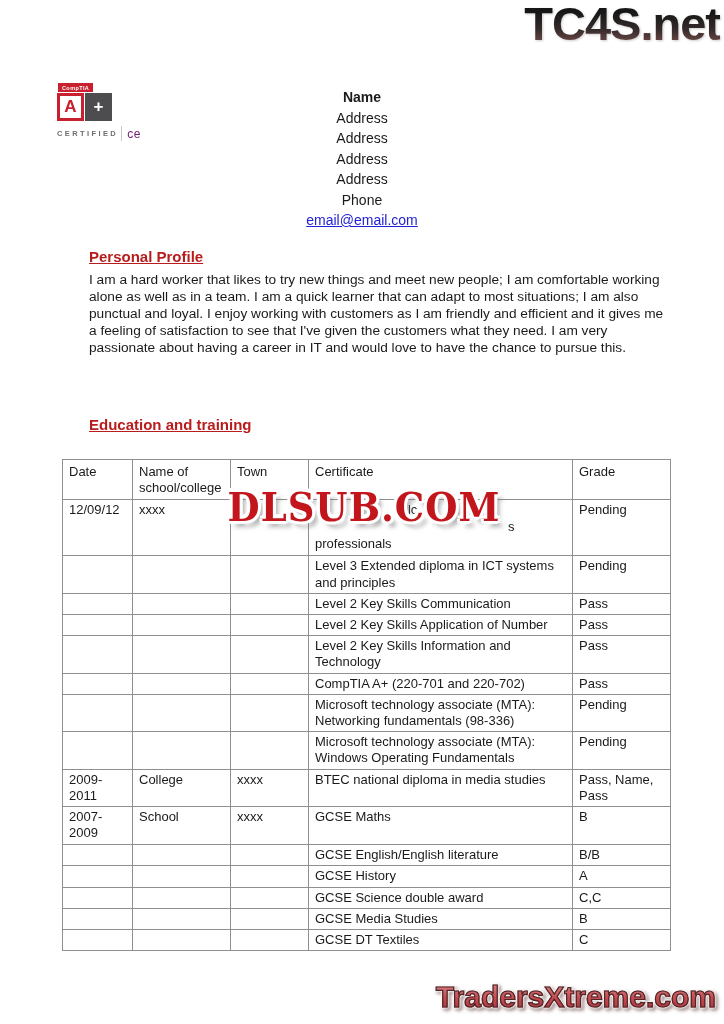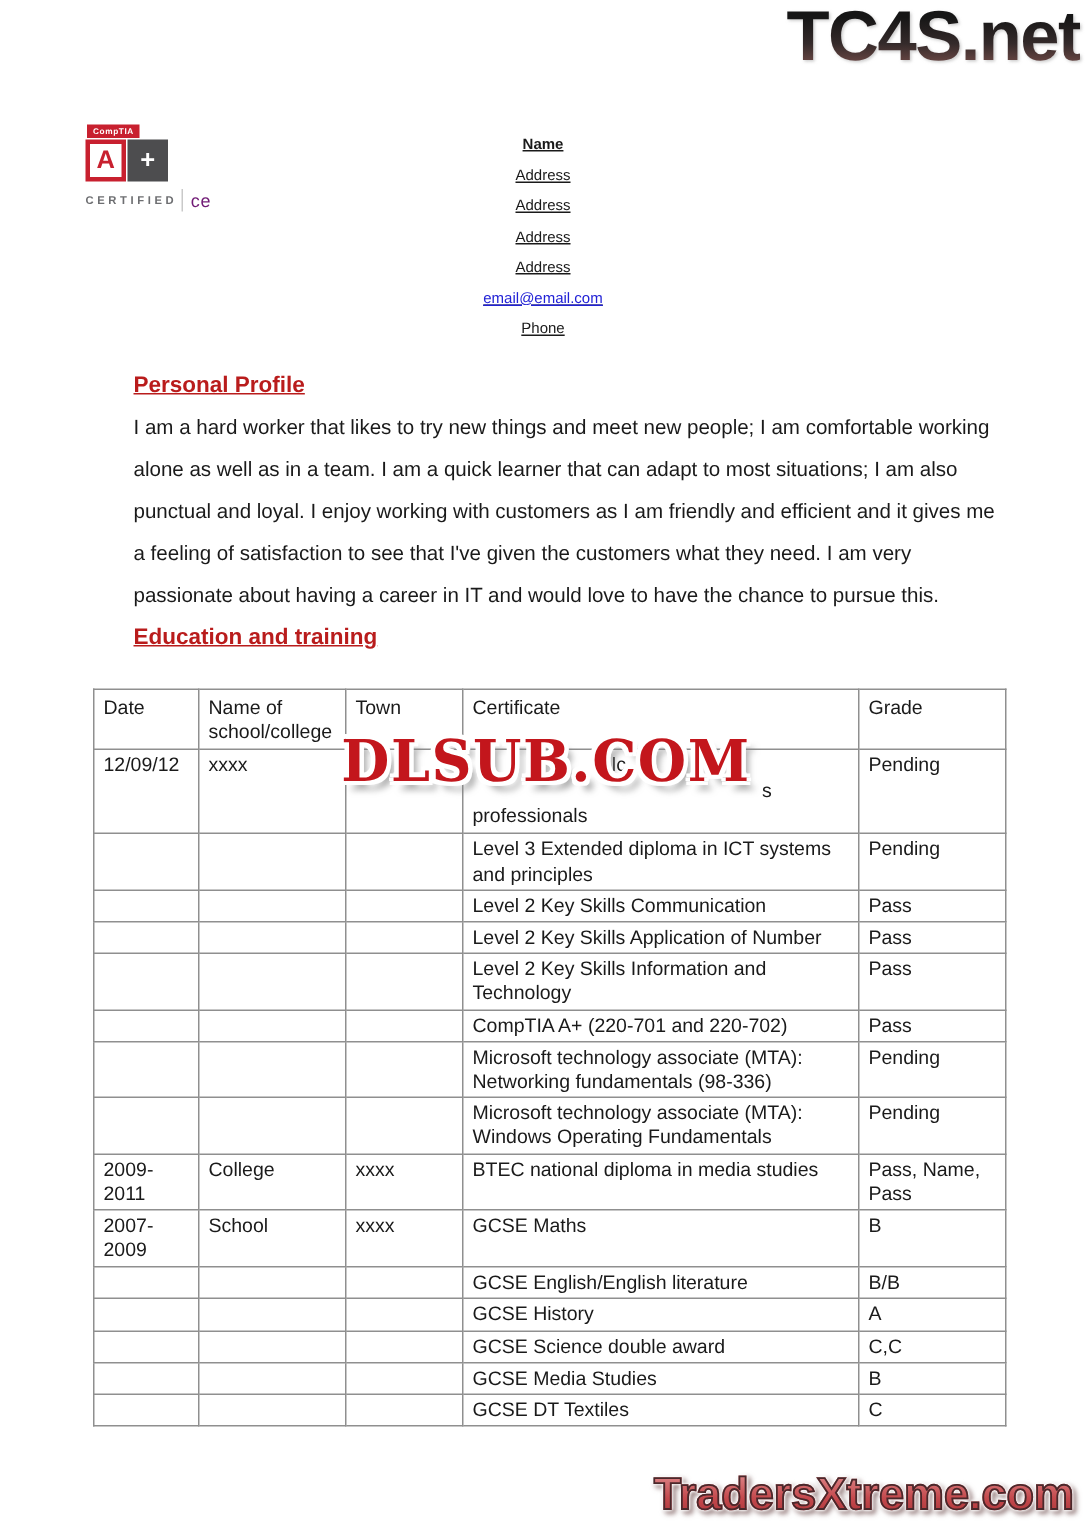--- a/index.html
+++ b/index.html
@@ -37,34 +37,34 @@
     font-weight:bold; font-size:17px; margin-left:1px;
     display:flex; align-items:center; justify-content:center;
   }
   .comptia .certrow { display:flex; align-items:center; margin-top:5px; }
   .comptia .certified { font-size:7.5px; font-weight:bold; letter-spacing:2.4px; color:#6d6e71; }
   .comptia .vdiv { width:1px; height:15px; background:#c9c9c9; margin:0 5px 0 3px; }
   .comptia .ce { font-size:12px; color:#701a75; letter-spacing:.5px; }
 
   
   .contact { position:absolute; top:87px; left:0; right:0; text-align:center;
-             font-size:10px; line-height:20.5px;text-decoration:underline; }
+             font-size:14px; line-height:20.5px; }
   .contact .name { font-weight:bold; }
   .contact a.email { color:#2121d6; text-decoration:underline; }
 
   
   .h-underline {
     position:absolute; left:89px; font-size:15px; font-weight:bold;
     text-decoration:underline; color:#b91c1c;
   }
   #profile-heading { top:248px; }
   #education-heading { top:416px; }
   .profile-body {
     position:absolute; top:271px; left:89px; width:576px;
-    font-size:13.7px; line-height:28px; color:#1a1a1a;
+    font-size:13.7px; line-height:17px; color:#1a1a1a;
   }
 
   
   table.edu {
     position:absolute; top:459px; left:62px; width:608px;
     border-collapse:collapse; table-layout:fixed;
   }
   table.edu th, table.edu td {
     border:1px solid #8f8f8f; padding:2px 6px 2px 6px;
     font-size:13px; line-height:16.2px; font-weight:normal;
@@ -121,22 +121,22 @@
       <span class="ce">ce</span>
     </div>
   </div>
 
   <div class="contact">
     <div class="name">Name</div>
     <div>Address</div>
     <div>Address</div>
     <div>Address</div>
     <div>Address</div>
+    <div>Phone</div>
     <div><a href="#" class="email">email@email.com</a></div>
-    <div>Phone</div>
   </div>
 
   <div id="profile-heading" class="h-underline">Personal Profile</div>
 
   <div class="profile-body">I am a hard worker that likes to try new things and meet new people; I am comfortable working alone as well as in a team. I am a quick learner that can adapt to most situations; I am also punctual and loyal. I enjoy working with customers as I am friendly and efficient and it gives me a feeling of satisfaction to see that I've given the customers what they need. I am very passionate about having a career in IT and would love to have the chance to pursue this.</div>
 
   <div id="education-heading" class="h-underline">Education and training</div>
 
   <table class="edu">
     <colgroup>

